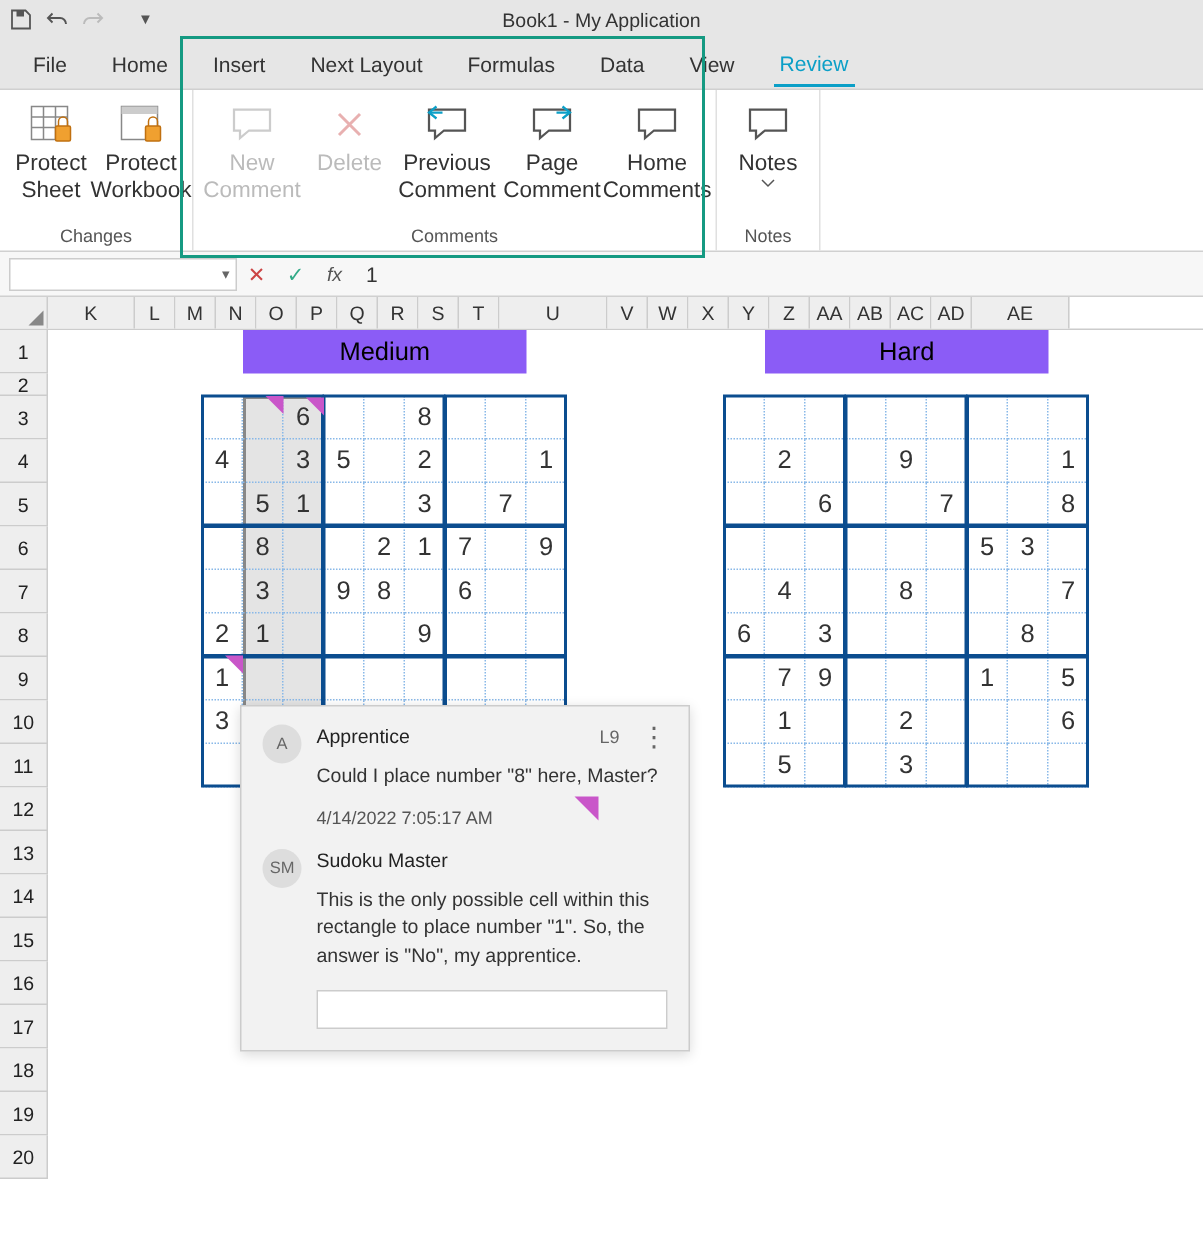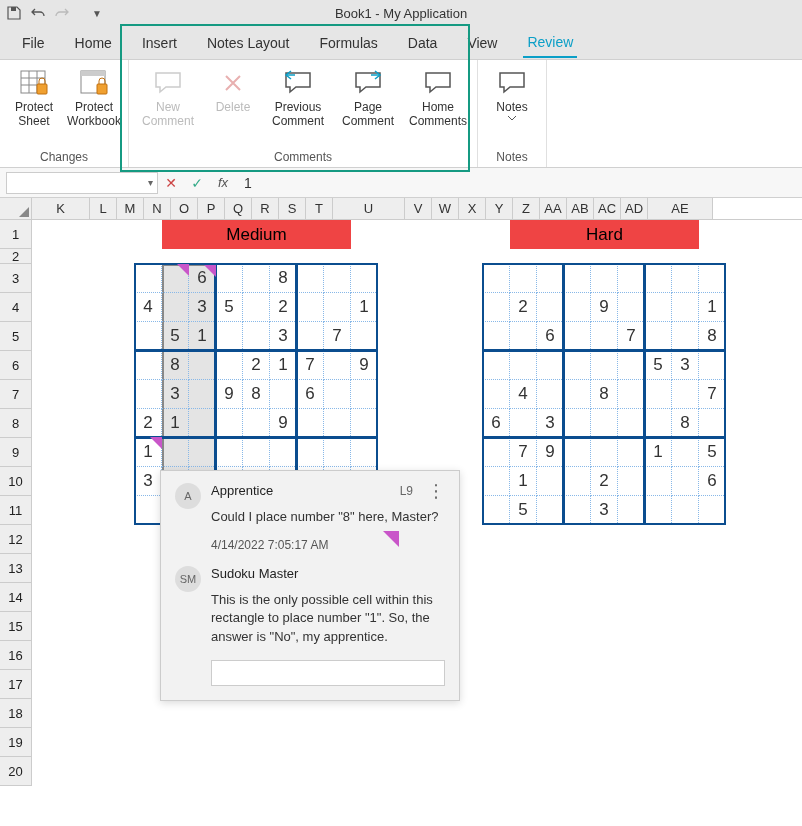--- a/index.html
+++ b/index.html
@@ -11,21 +11,21 @@
   .qat-sep { width: 6px; }
   .app-title { position: absolute; left: 50%; transform: translateX(-50%); font-size: 13px; color: #333; }
   
   .menubar { height: 34px; background: #e6e6e6; display: flex; align-items: center; padding-left: 18px; gap: 22px; border-bottom: 1px solid #d0d0d0; }
   .menu-tab { font-size: 14px; color: #333; padding: 6px 4px; cursor: pointer; }
   .menu-tab.active { color: #0b9fc7; border-bottom: 2px solid #0b9fc7; }
   
   .ribbon { height: 108px; background: #fff; border-bottom: 1px solid #d0d0d0; display: flex; position: relative; }
   .ribbon-group { display: flex; flex-direction: column; align-items: center; padding: 4px 6px 0 6px; border-right: 1px solid #e0e0e0; height: 100%; }
   .ribbon-items { display: flex; gap: 4px; flex: 1; align-items: flex-start; padding-top: 4px; }
-  .ribbon-item { display: flex; flex-direction: column; align-items: center; width: 56px; font-size: 12px; text-align: center; color: #333; cursor: pointer; line-height: 1.2; }
+  .ribbon-item { display: flex; flex-direction: column; align-items: center; width: 56px; font-size: 15px; text-align: center; color: #333; cursor: pointer; line-height: 1.2; }
   .ribbon-item.wide { width: 66px; }
   .ribbon-item.disabled { color: #bbb; }
   .ribbon-icon { width: 34px; height: 30px; margin-bottom: 2px; }
   .ribbon-group-label { font-size: 12px; color: #555; padding: 3px 0; }
   .highlight-box { position: absolute; border: 2.5px solid #159a82; pointer-events: none; }
   
   .formula-bar { height: 30px; background: #f7f7f7; border-bottom: 1px solid #d0d0d0; display: flex; align-items: center; }
   .namebox { width: 152px; height: 22px; margin-left: 6px; border: 1px solid #ccc; background: #fff; display:flex; align-items:center; justify-content:flex-end; padding-right:4px;}
   .namebox-arrow { font-size:10px; color:#666;}
   .fb-btn { width: 26px; text-align: center; font-size: 14px; color: #888; }
@@ -34,21 +34,21 @@
   .fx { font-style: italic; color:#555; font-size:13px;}
   .formula-input { flex: 1; padding-left: 8px; font-size: 14px; color:#333;}
   
   .sheet { position: relative; }
   .col-headers { display: flex; height: 22px; border-bottom: 1px solid #ccc; }
   .corner { width: 32px; background: #eee; border-right: 1px solid #ccc; position:relative; }
   .corner::after{content:'';position:absolute;right:2px;bottom:2px;border-left:10px solid transparent;border-bottom:10px solid #888;}
   .col-h { background: #eee; border-right: 1px solid #ccc; display:flex;align-items:center;justify-content:center; font-size:13px; color:#333;}
   .row-h { width:32px; background:#eee; border-right:1px solid #ccc; border-bottom:1px solid #ccc; display:flex;align-items:center;justify-content:center; font-size:13px;}
   .cell-area { position:relative; }
-  .sud-title { position:absolute; height:29px; background:#ef4444; display:flex;align-items:center;justify-content:center; font-size:17px; color:#000;}
+  .sud-title { position:absolute; height:29px; background:#8b5cf6; display:flex;align-items:center;justify-content:center; font-size:17px; color:#000;}
   .sud-grid { position:absolute; }
   .sud-cell { position:absolute; width:27px; height:29px; display:flex;align-items:center;justify-content:center; font-size:17px; color:#333; border-right:1px dotted #88b8e8; border-bottom:1px dotted #88b8e8;}
   .sud-box { position:absolute; border:2px solid #0b4d8f; pointer-events:none;}
   .selected-col { background:#e8e8e8;}
   .sel-outline{ position:absolute; border:2px solid #888; pointer-events:none;}
   .comment-tri{ position:absolute; width:0;height:0; border-left:12px solid transparent; border-top:12px solid #c956c9;}
   
   .comment-popup { position:absolute; width:300px; background:#f2f2f2; border:1px solid #ccc; box-shadow:0 2px 8px rgba(0,0,0,0.15); padding:12px 14px 14px 14px; font-size:13px;}
   .comment-entry{ display:flex; gap:10px; margin-bottom:14px;}
   .avatar{ width:26px;height:26px;border-radius:50%; background:#ddd; display:flex;align-items:center;justify-content:center; font-size:11px; color:#666; flex-shrink:0;}
@@ -80,21 +80,21 @@
     <span class="qat-sep"></span>
     <span style="font-size:10px;color:#555;">▼</span>
   </div>
   <div class="app-title">Book1 - My Application</div>
 </div>
 
 <div class="menubar">
   <span class="menu-tab">File</span>
   <span class="menu-tab">Home</span>
   <span class="menu-tab">Insert</span>
-  <span class="menu-tab">Notes Layout</span>
+  <span class="menu-tab">Next Layout</span>
   <span class="menu-tab">Formulas</span>
   <span class="menu-tab">Data</span>
   <span class="menu-tab">View</span>
   <span class="menu-tab active">Review</span>
 </div>
 
 <div class="ribbon">
   <div class="ribbon-group">
     <div class="ribbon-items">
       <div class="ribbon-item">

